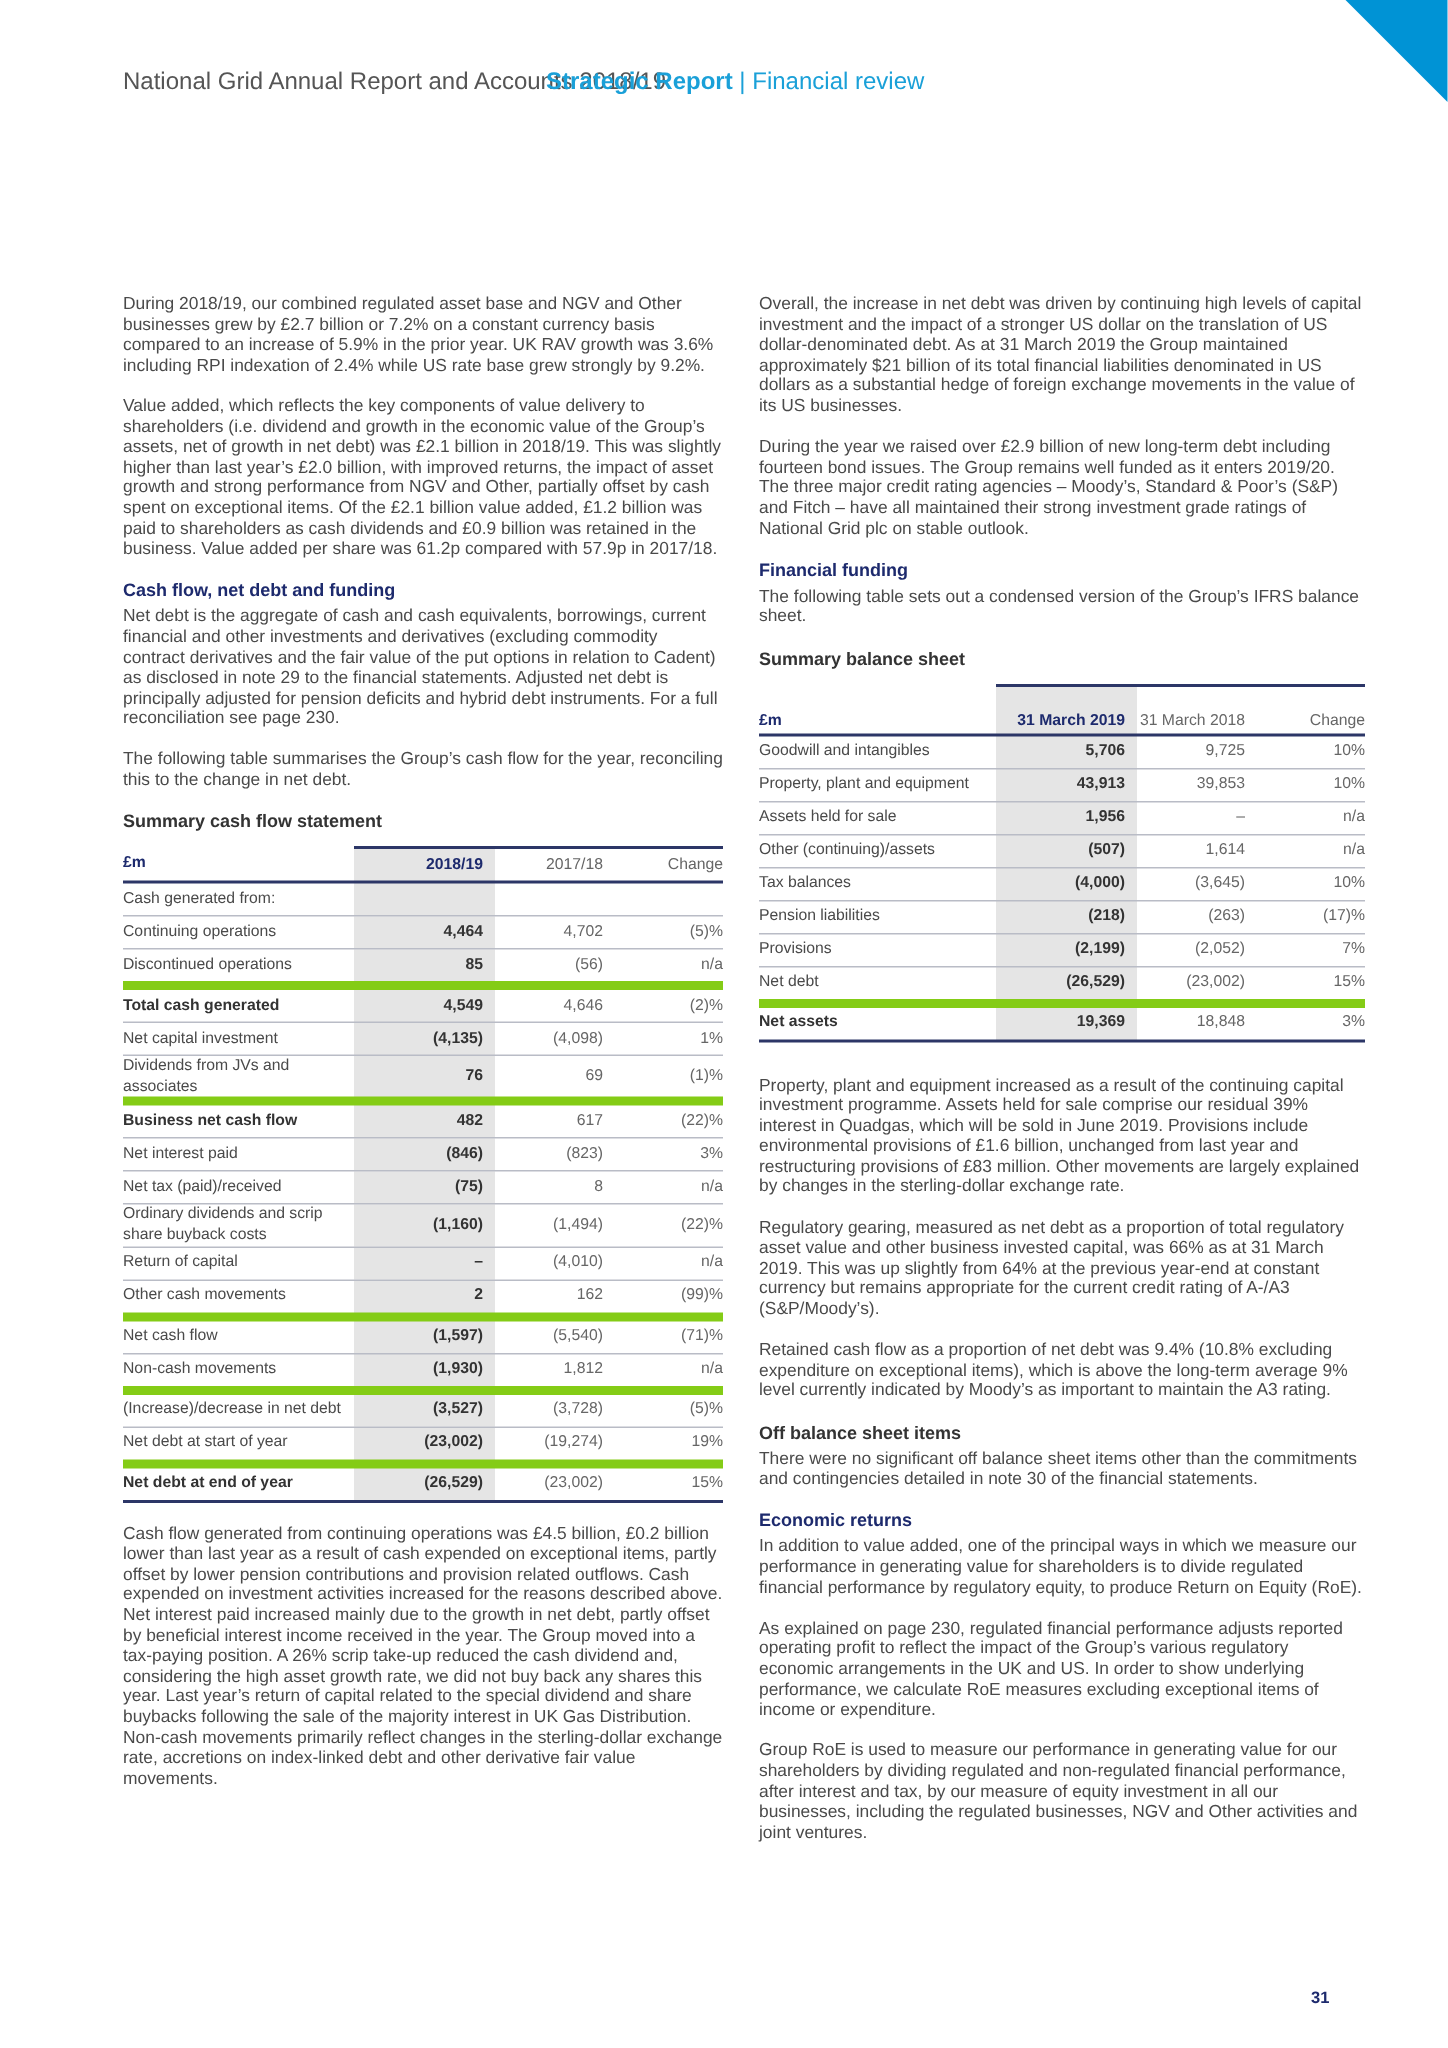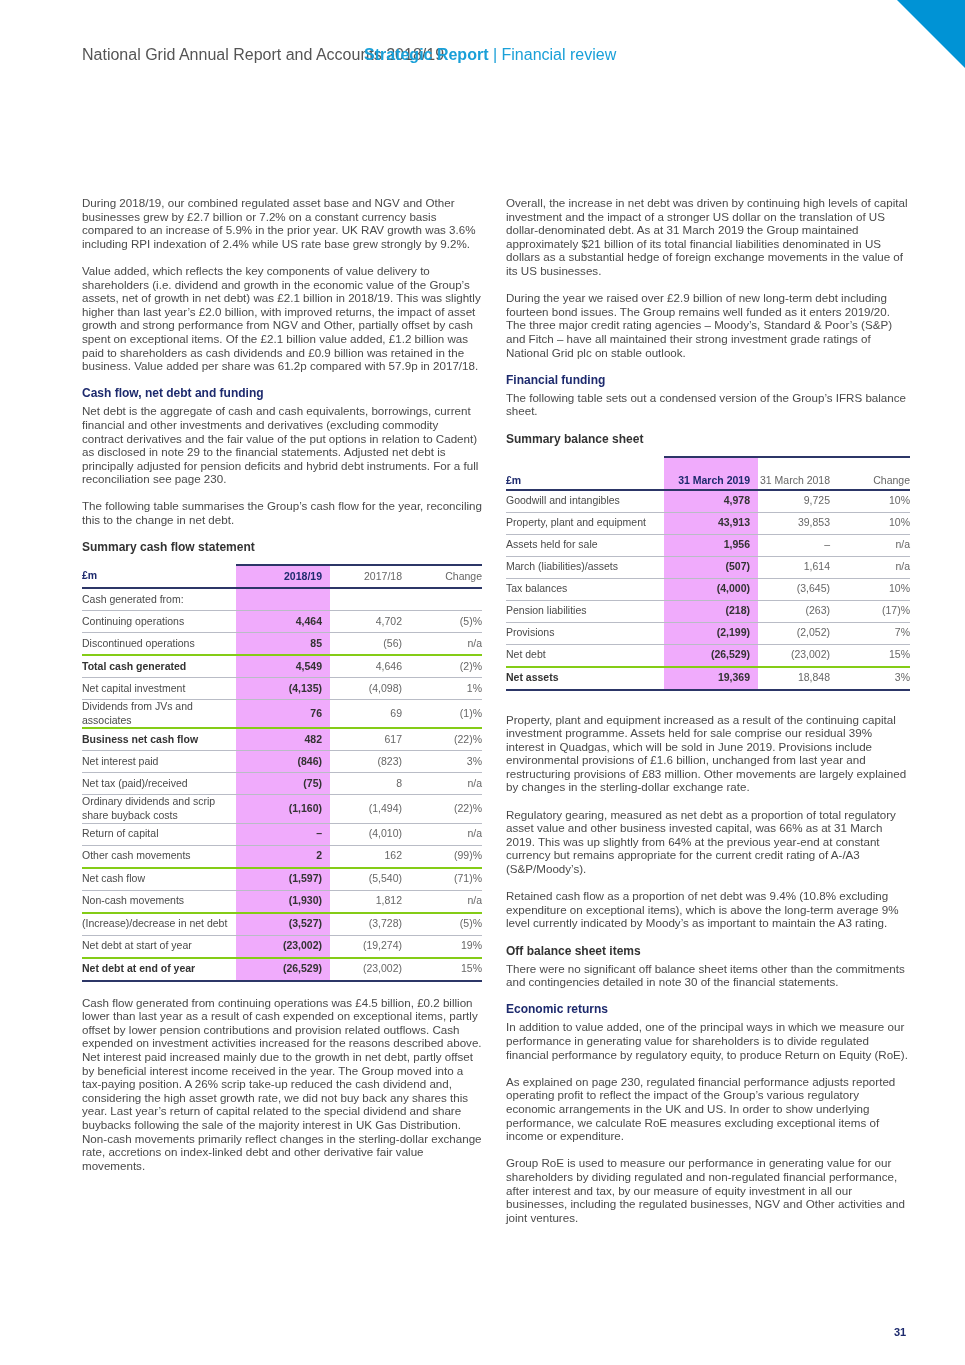--- a/index.html
+++ b/index.html
@@ -15,28 +15,28 @@
   .col.right { left: 506px; width: 404px; }
   p { margin: 0 0 13.6px 0; }
   h3 { margin: 0 0 4px 0; font-size: 12px; line-height: 14px; color: #1d2a6d; font-weight: bold; }
   h4 { margin: 0 0 10px 0; font-size: 12px; line-height: 14px; color: #333; font-weight: bold; }
   table { border-collapse: collapse; width: 100%; font-size: 10.5px; }
   td, th { padding: 0; height: 21px; border-bottom: 1px solid #b9bcc6; vertical-align: middle; }
   th { font-weight: normal; color: #555; border-bottom: 2px solid #2c3667; }
   thead tr:first-child th { border-top: 2px solid #2c3667; }
   th.lab { text-align: left; color: #1d2a6d; font-weight: bold; border-top: none !important; }
   .num { text-align: right; padding-right: 8px; }
-  .c1 { width: 86px; background: #f0abfc; font-weight: bold; color: #333; }
+  .c1 { width: 86px; background: #e5e5e5; font-weight: bold; color: #333; }
   th.c1 { color: #1d2a6d; font-weight: bold; }
   .c2 { width: 72px; color: #666; }
   .c3 { width: 72px; color: #666; padding-right: 0; }
   tr.bold td.lab { font-weight: bold; color: #333; }
-  tr.topdark td { border-top: 2px solid #84cc16; }
+  tr.topdark td { border-top: 6px solid #84cc16; }
   tr.last td { border-bottom: 2px solid #2c3667; }
-  .pageno { position: absolute; left: 894px; top: 1326px; font-size: 11px; font-weight: bold; color: #1d2a6d; }
+  .pageno { position: absolute; left: 874px; top: 1326px; font-size: 11px; font-weight: bold; color: #1d2a6d; }
   .bs th { height: 28px; vertical-align: bottom; padding-bottom: 3px; line-height: 12px; }
 </style>
 </head>
 <body>
 
 <div class="corner"></div>
 
 <div class="hdr">
   <span>National Grid Annual Report and Accounts 2018/19</span>
   <span class="sec"><b>Strategic Report</b><span> | </span><span>Financial review</span></span>
@@ -177,38 +177,38 @@
       <tr>
         <th class="lab">£m</th>
         <th class="num c1">31 March 2019</th>
         <th class="num c2">31 March 2018</th>
         <th class="num c3">Change</th>
       </tr>
     </thead>
     <tbody id="bs-body">
         <tr>
           <td class="lab">Goodwill and intangibles</td>
-          <td class="num c1">4,978</td>
+          <td class="num c1">5,706</td>
           <td class="num c2">9,725</td>
           <td class="num c3">10%</td>
         </tr>
         <tr>
           <td class="lab">Property, plant and equipment</td>
           <td class="num c1">43,913</td>
           <td class="num c2">39,853</td>
           <td class="num c3">10%</td>
         </tr>
         <tr>
           <td class="lab">Assets held for sale</td>
           <td class="num c1">1,956</td>
           <td class="num c2">–</td>
           <td class="num c3">n/a</td>
         </tr>
         <tr>
-          <td class="lab">March (liabilities)/assets</td>
+          <td class="lab">Other (continuing)/assets</td>
           <td class="num c1">(507)</td>
           <td class="num c2">1,614</td>
           <td class="num c3">n/a</td>
         </tr>
         <tr>
           <td class="lab">Tax balances</td>
           <td class="num c1">(4,000)</td>
           <td class="num c2">(3,645)</td>
           <td class="num c3">10%</td>
         </tr>

